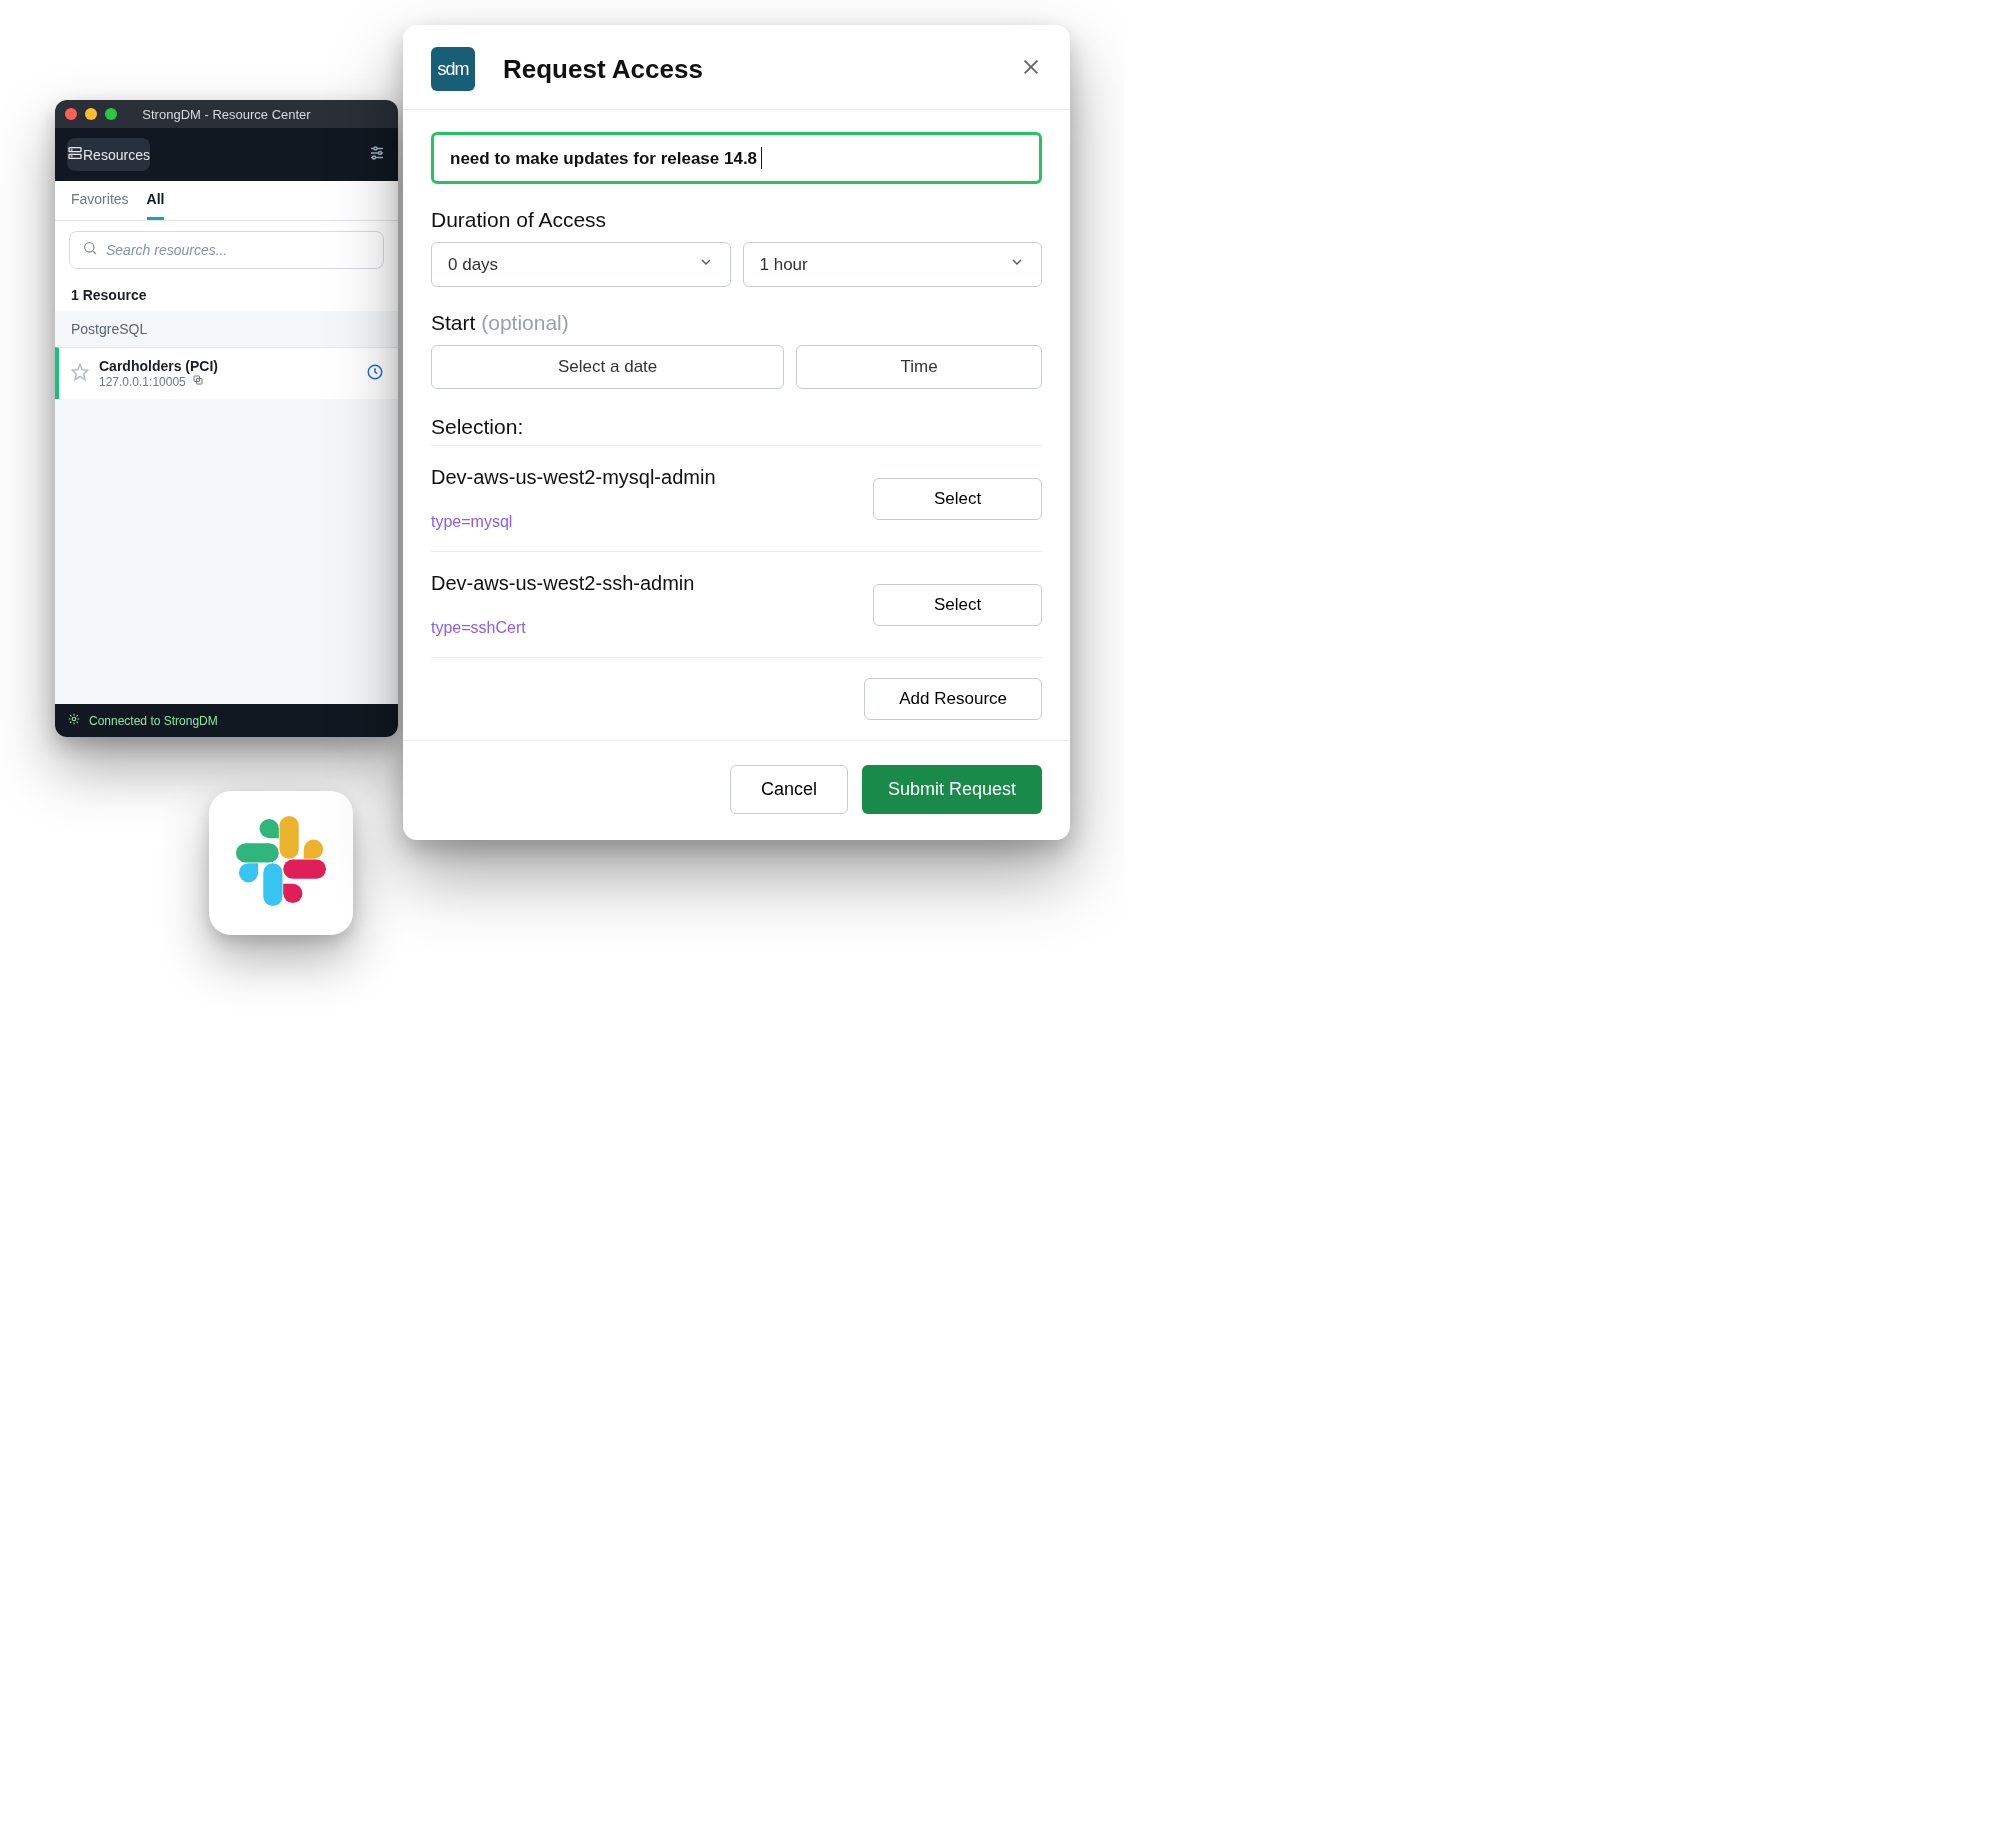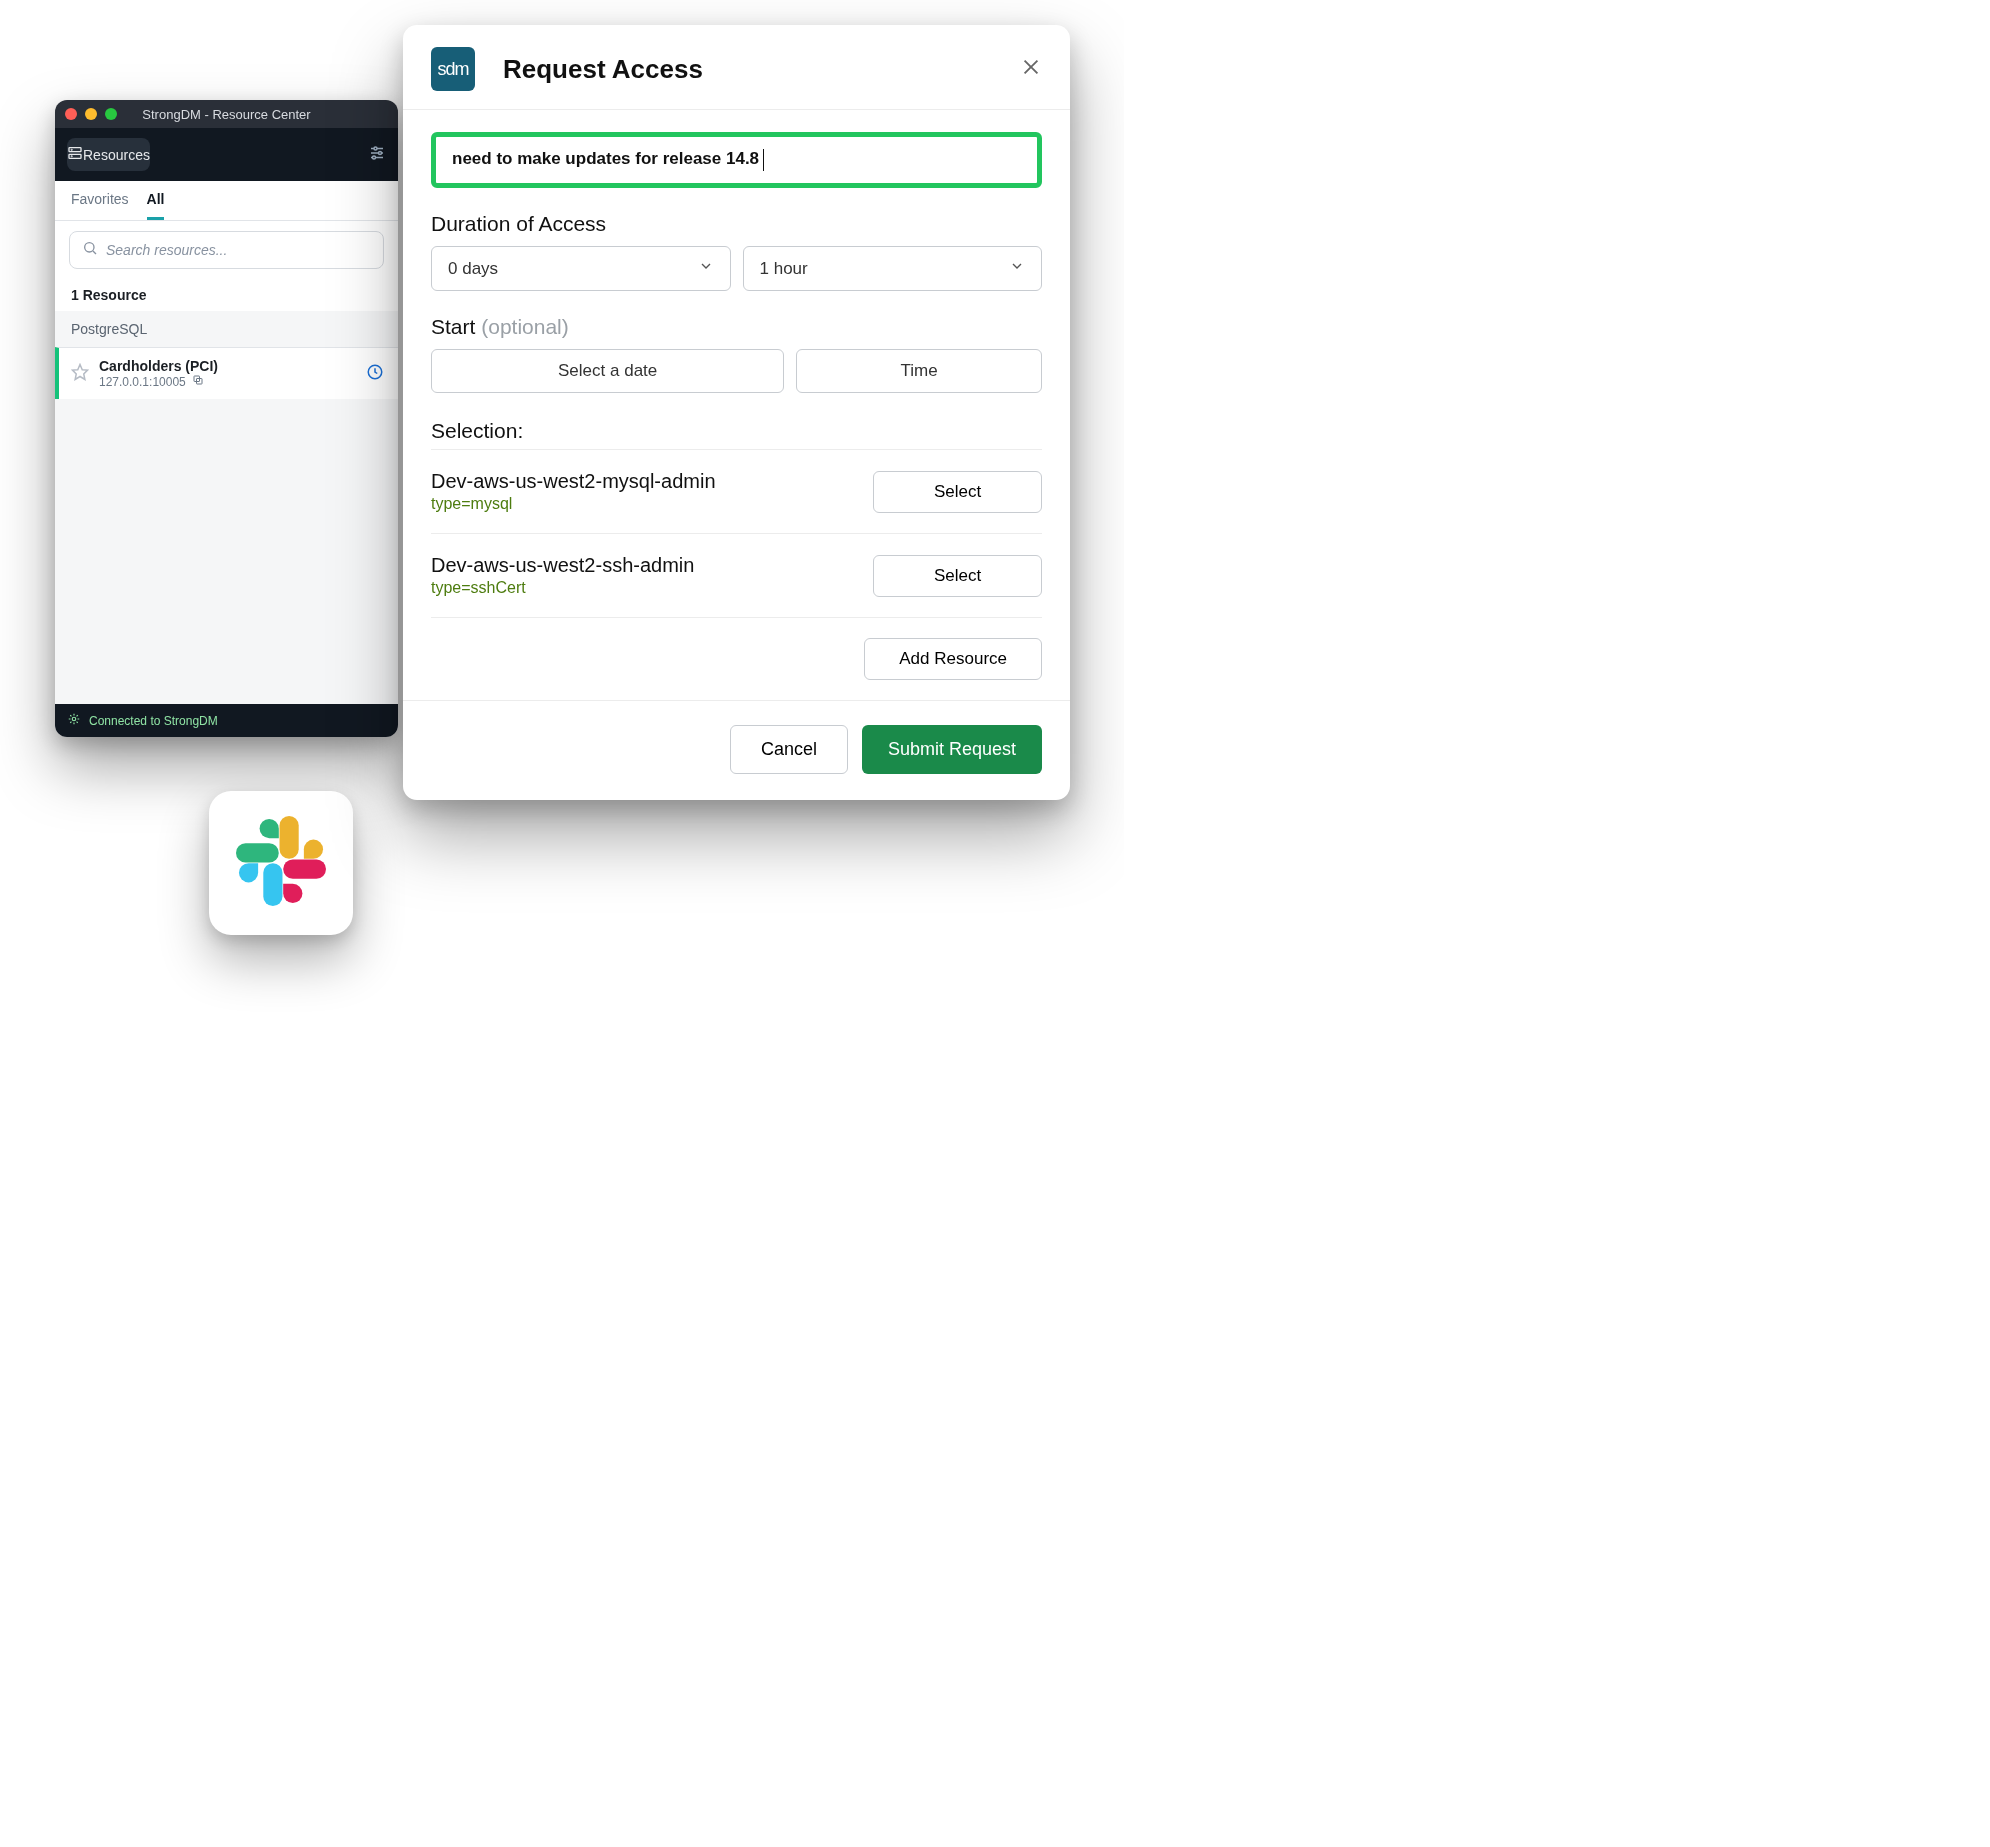--- a/index.html
+++ b/index.html
@@ -203,28 +203,28 @@
     font-size: 26px;
     font-weight: 700;
     color: #111;
   }
   .modal-close { color: #666; cursor: pointer; }
   .modal-close svg { width: 22px; height: 22px; }
 
   .modal-body { padding: 22px 28px 0 28px; }
 
   .reason-input {
-    border: 5px solid #22c55e;
+    border: 3px solid #22c55e;
     border-radius: 6px;
     padding: 12px 16px;
     font-size: 17px;
     font-weight: 700;
     color: #111;
     display: flex;
-    align-items: flex-start;
+    align-items: flex-end;
   }
   .reason-input .cursor {
     width: 1px; height: 22px; background: #111; margin-left: 4px;
   }
 
   .section-label {
     font-size: 21px;
     color: #111;
     font-weight: 500;
     margin-top: 24px;
@@ -266,21 +266,21 @@
 
   .sel-row {
     border-top: 1px solid #ececec;
     padding: 20px 0;
     display: flex;
     align-items: center;
     gap: 16px;
   }
   .sel-info { flex: 1; }
   .sel-name { font-size: 20px; color: #111; font-weight: 500; }
-  .sel-type { font-size: 16px; color: #4d7c0f; margin-top: 2px; }
+  .sel-type { font-size: 16px; color: #8b5cf6; margin-top: 24px; }
   .sel-btn {
     border: 1px solid #c8ccd1;
     border-radius: 6px;
     padding: 10px 34px;
     font-size: 17px;
     background: #fff;
     cursor: pointer;
     min-width: 169px;
     text-align: center;
   }

